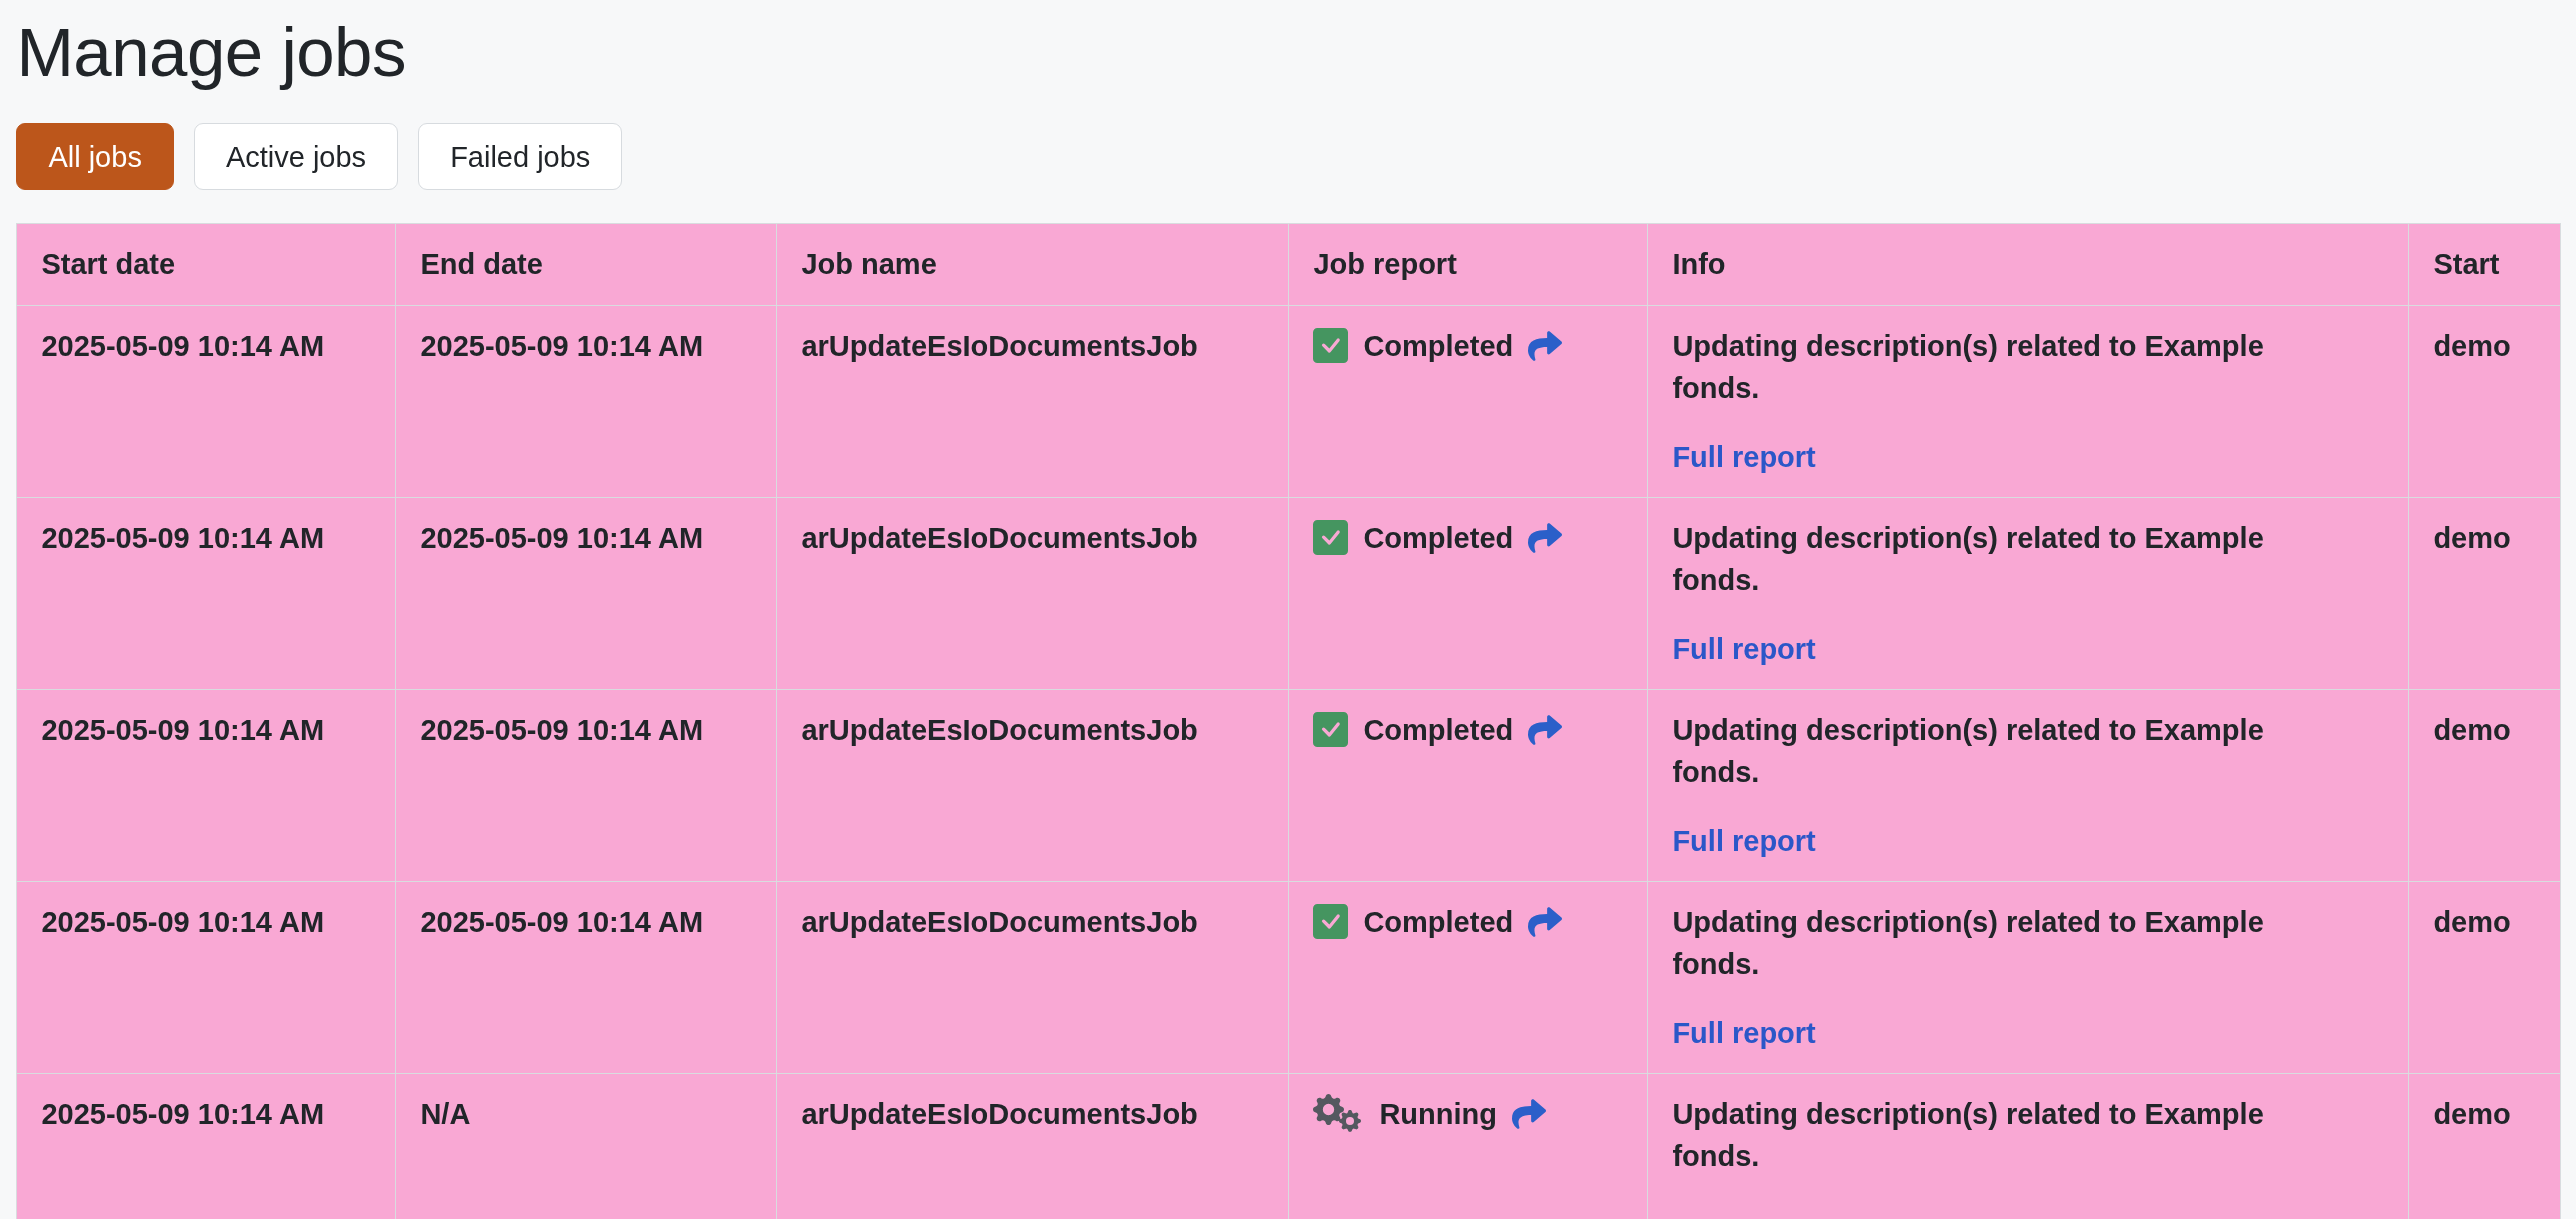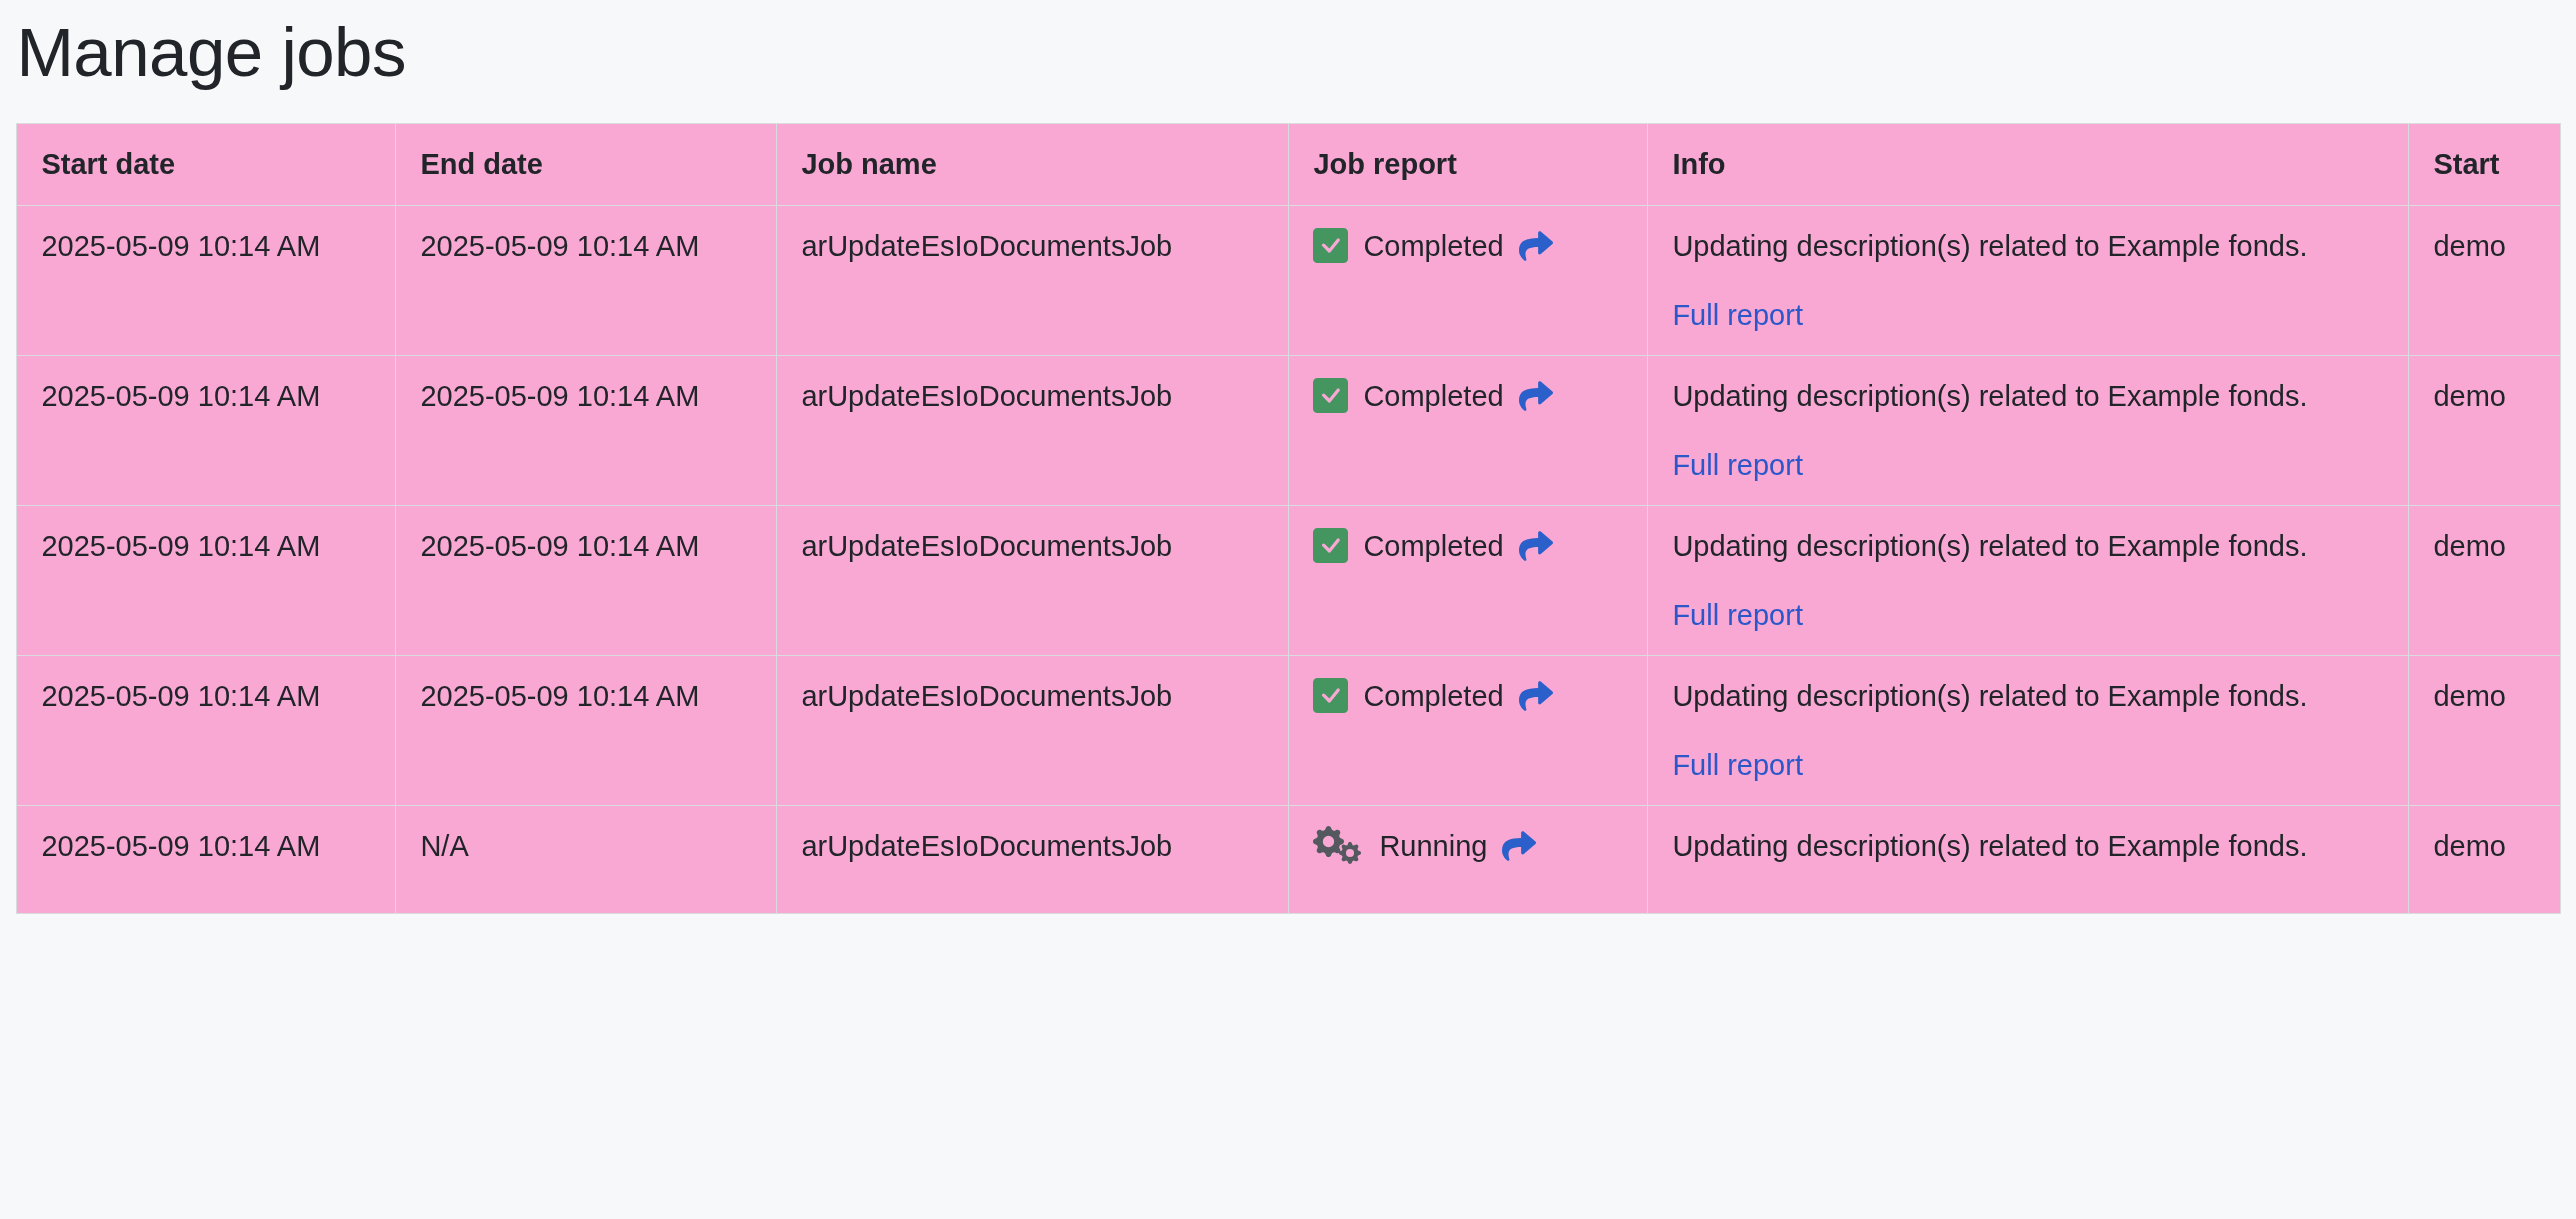--- a/index.html
+++ b/index.html
@@ -54,20 +54,21 @@
     table-layout:fixed;
   }
   .jobs-table th,.jobs-table td{
     border:1.8px solid var(--border);
     padding:19px 24px;
     vertical-align:top;
     text-align:left;
     font-size:29px;
     line-height:1.45;
     overflow:hidden;
+    font-weight:bold;
   }
   .jobs-table th{font-weight:700;}
   col.c-start{width:379px;}
   col.c-end{width:381px;}
   col.c-name{width:512px;}
   col.c-status{width:359px;}
   col.c-info{width:761px;}
   col.c-user{width:152px;}
   .status-wrap{display:flex;align-items:center;gap:15px;}
   .icon{display:inline-flex;flex:none;}
@@ -81,20 +82,25 @@
   p.info-text{margin:0 0 27px 0;max-width:664px;}
   a.report-link{color:var(--link);text-decoration:none;cursor:pointer;}
 </style>
 </head>
 <body>
 
 <div class="page">
 
   <h1 class="page-title">Manage jobs</h1>
 
+  <div class="filters">
+    <button class="filter-btn active">All jobs</button>
+    <button class="filter-btn">Active jobs</button>
+    <button class="filter-btn">Failed jobs</button>
+  </div>
 
   <table class="jobs-table">
     <colgroup>
       <col class="c-start">
         <col class="c-end">
         <col class="c-name">
       <col class="c-status">
         <col class="c-info">
         <col class="c-user">
     </colgroup>

